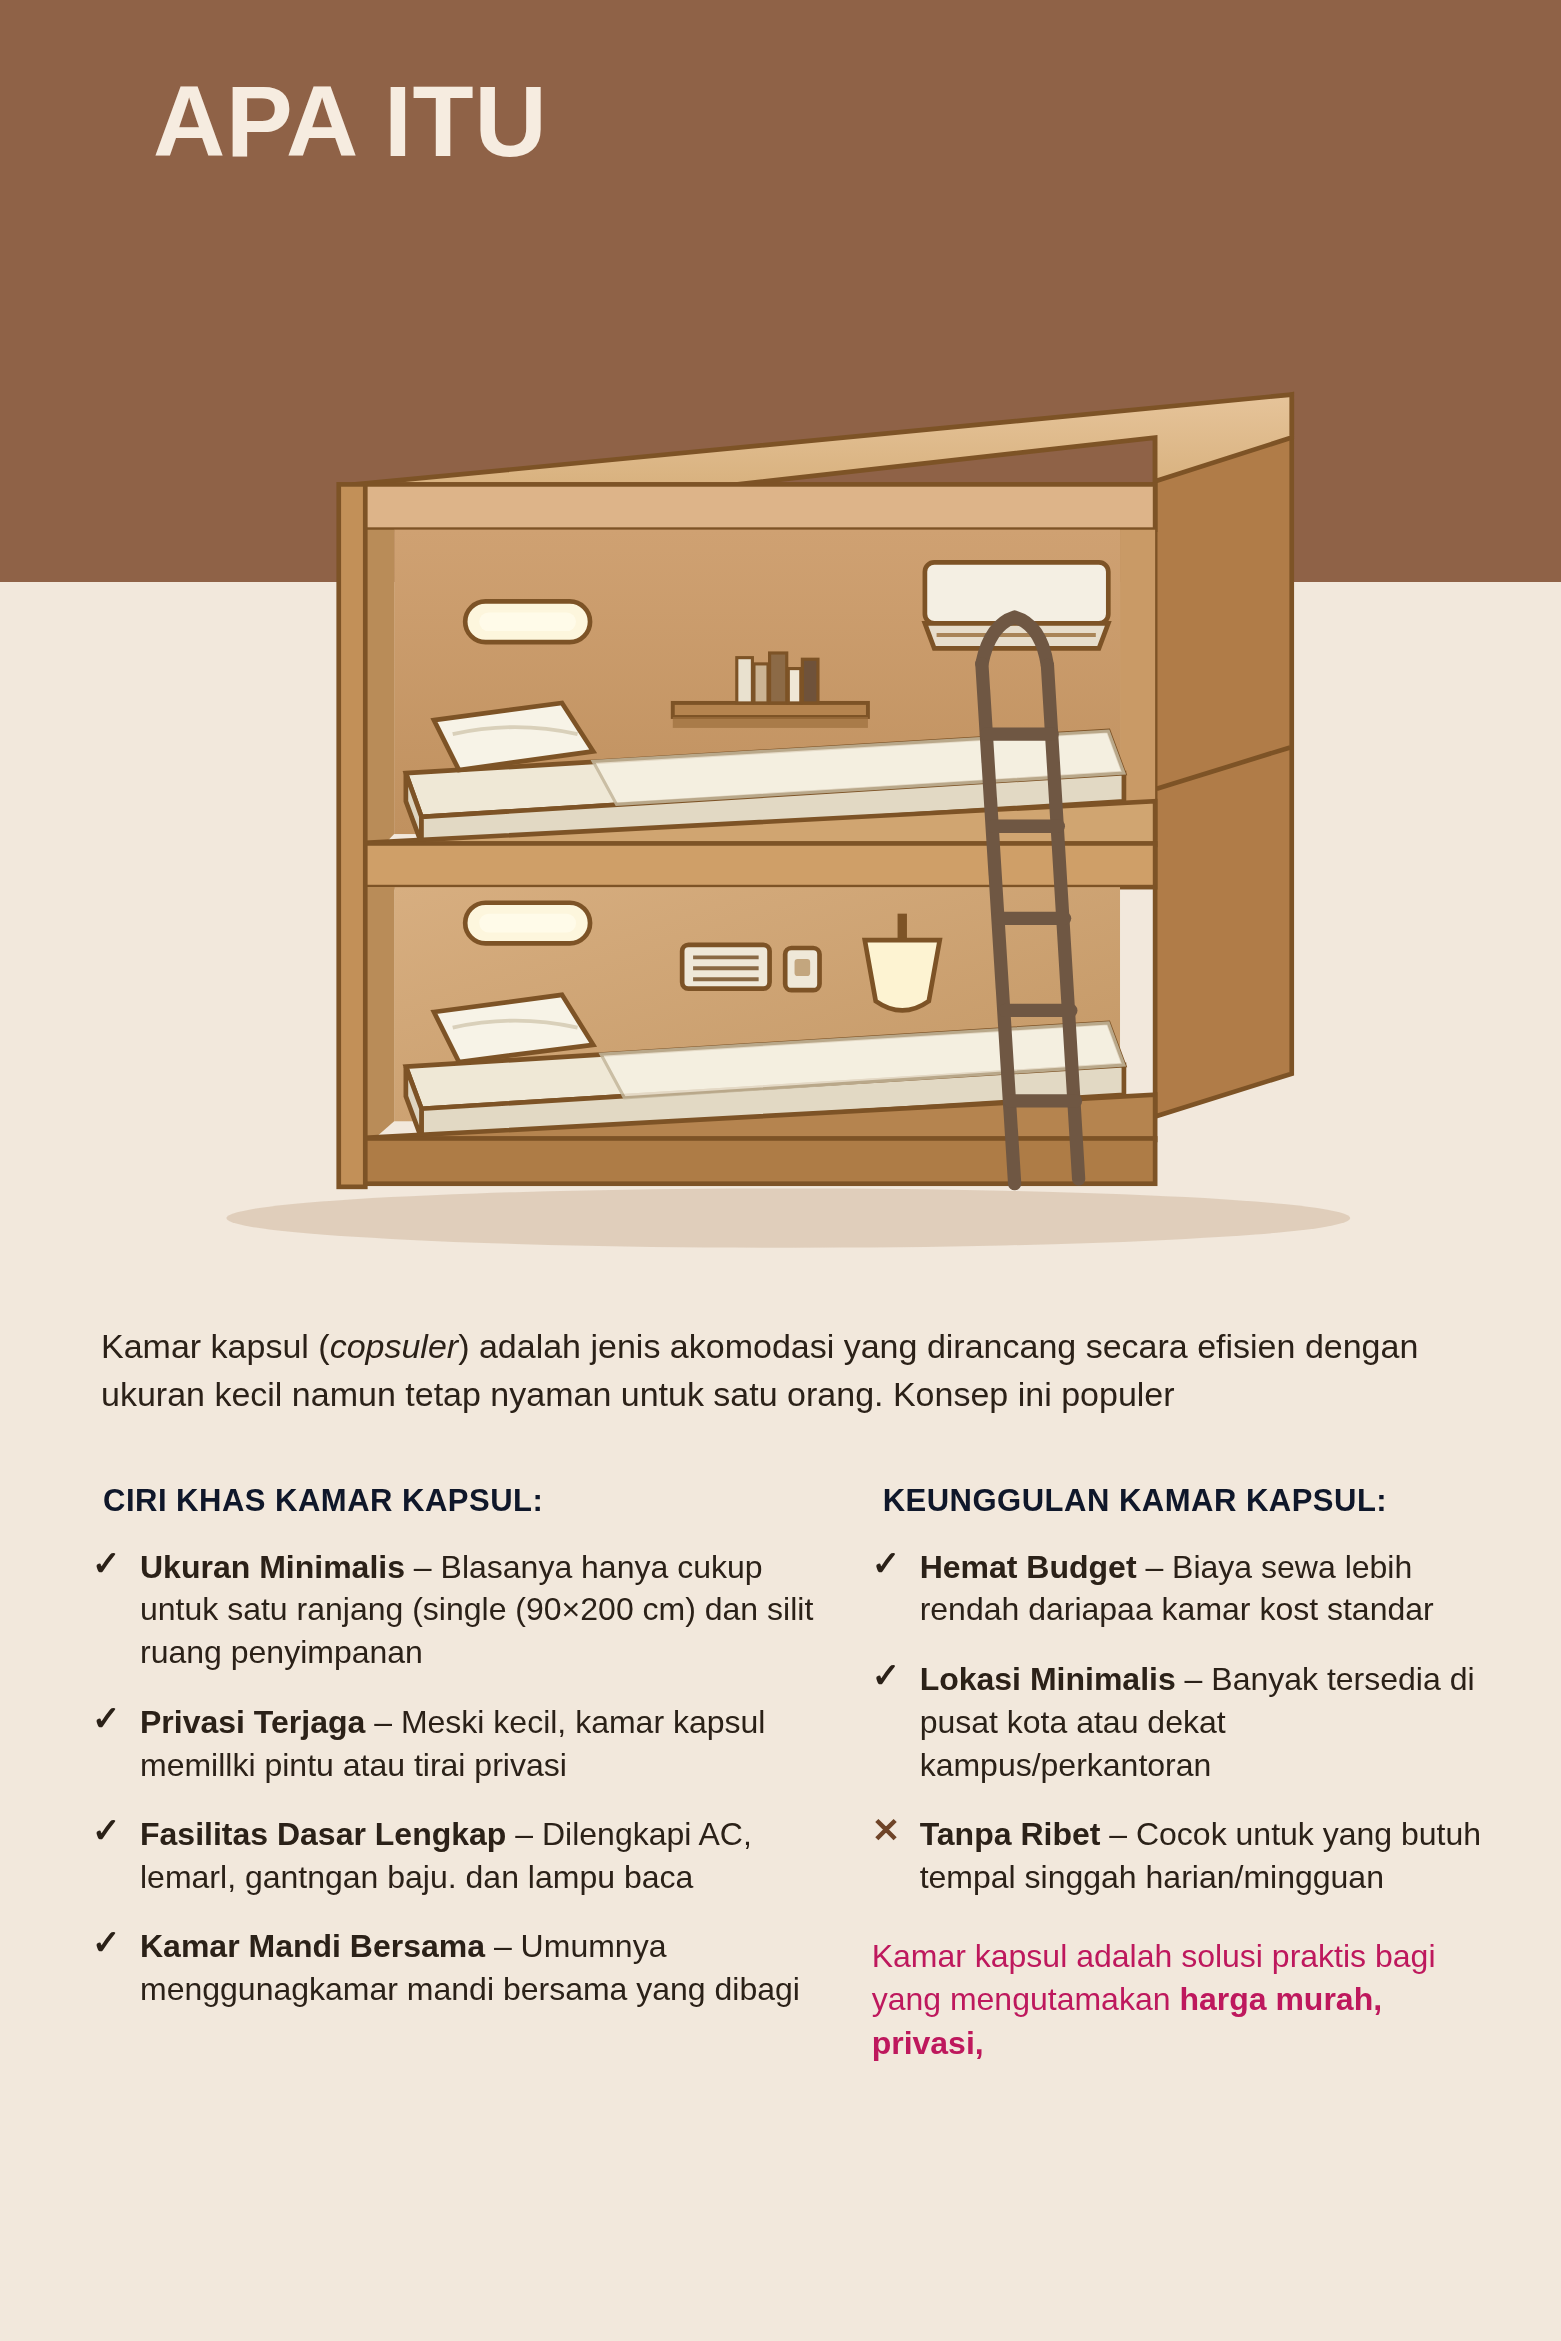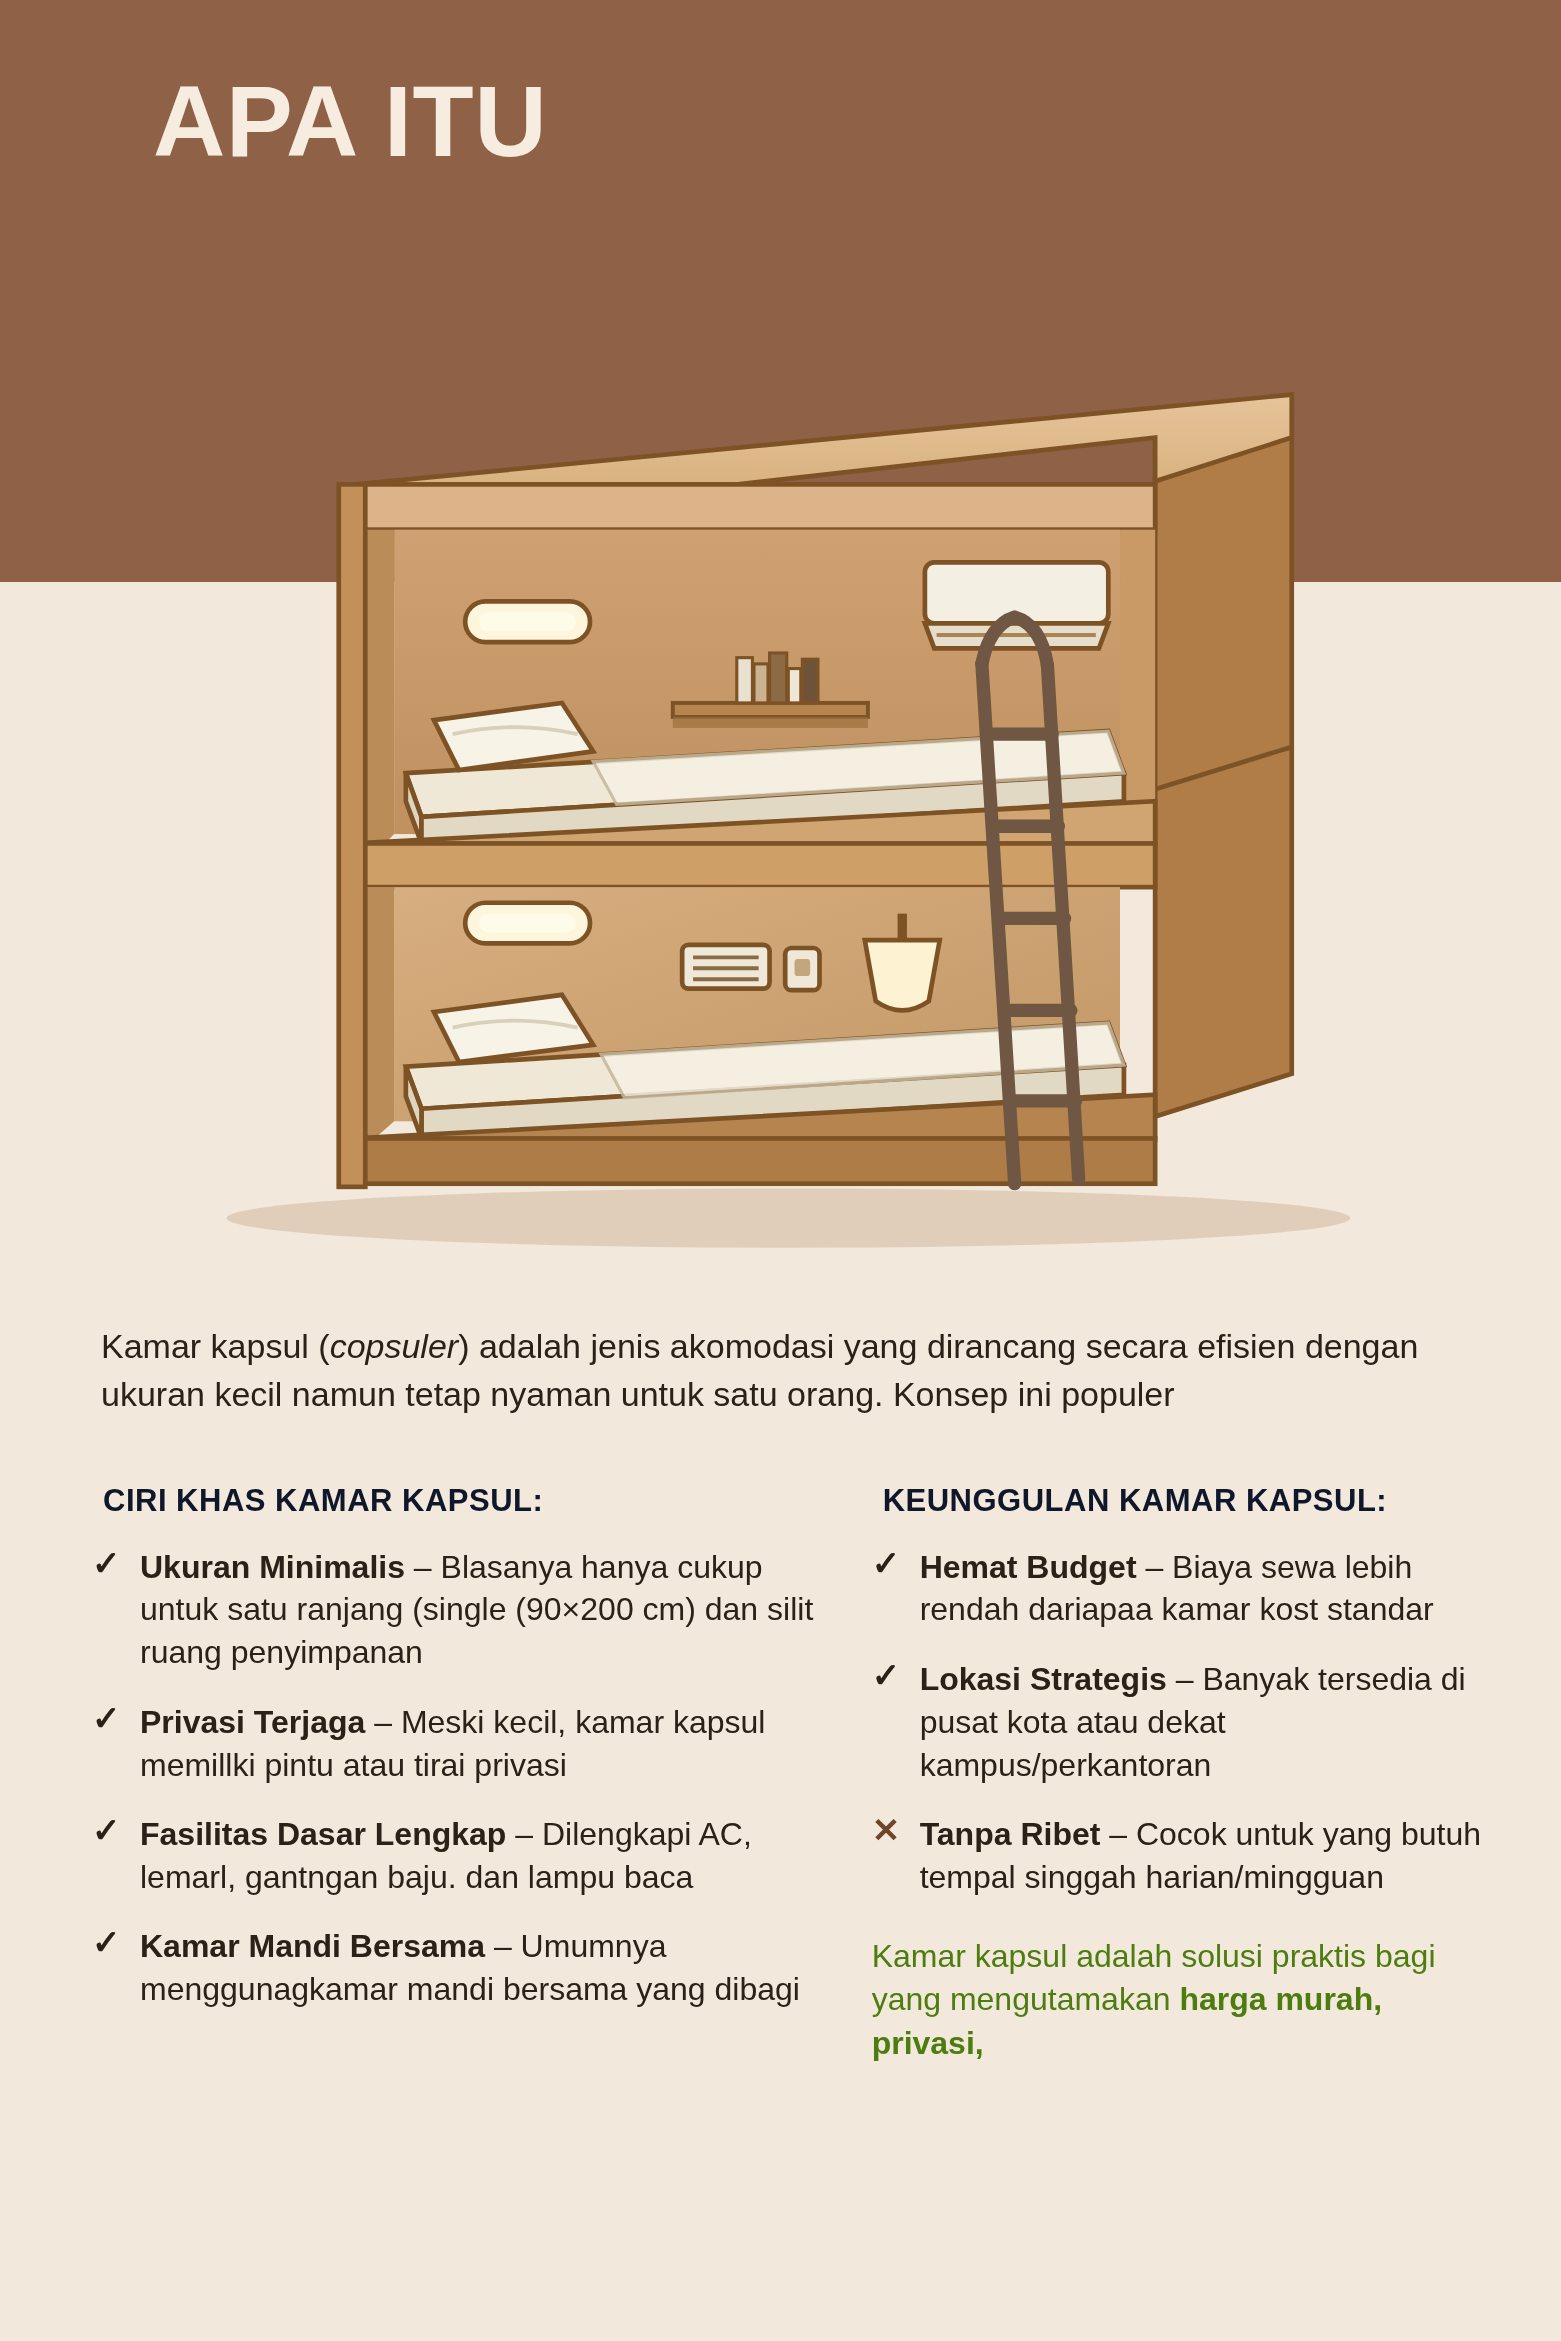--- a/index.html
+++ b/index.html
@@ -54,21 +54,21 @@
     flex:0 0 auto; width:34px;
     font-size:34px; line-height:1.05; color:#2b2118; font-weight:bold;
     text-align:left;
   }
   .mark.cross{ color:#6f4428; }
   .itxt{
     font-size:32px; line-height:1.34; color:#2b2118;
   }
   .itxt b{ font-weight:bold; }
   .closing{
-    font-size:32px; line-height:1.36; color:#4d7c0f; margin-top:36px;
+    font-size:32px; line-height:1.36; color:#be185d; margin-top:36px;
   }
   .closing b{ font-weight:bold; }
 </style>
 </head>
 <body>
 
 <div class="banner">
   <div class="banner-title">
     <span class="l1">APA ITU</span>
   </div>
@@ -240,21 +240,21 @@
     <div class="item">
       <span class="mark">✓</span>
       <div class="itxt">
         <b>Hemat Budget</b><span> – Biaya sewa lebih rendah dariapaa kamar kost standar</span>
       </div>
     </div>
 
     <div class="item">
       <span class="mark">✓</span>
       <div class="itxt">
-        <b>Lokasi Strategis</b><span> – Banyak tersedia di pusat kota atau dekat kampus/perkantoran</span>
+        <b>Lokasi Minimalis</b><span> – Banyak tersedia di pusat kota atau dekat kampus/perkantoran</span>
       </div>
     </div>
 
     <div class="item">
       <span class="mark cross">✕</span>
       <div class="itxt">
         <b>Tanpa Ribet</b><span> – Cocok untuk yang butuh tempal singgah harian/mingguan</span>
       </div>
     </div>
 

